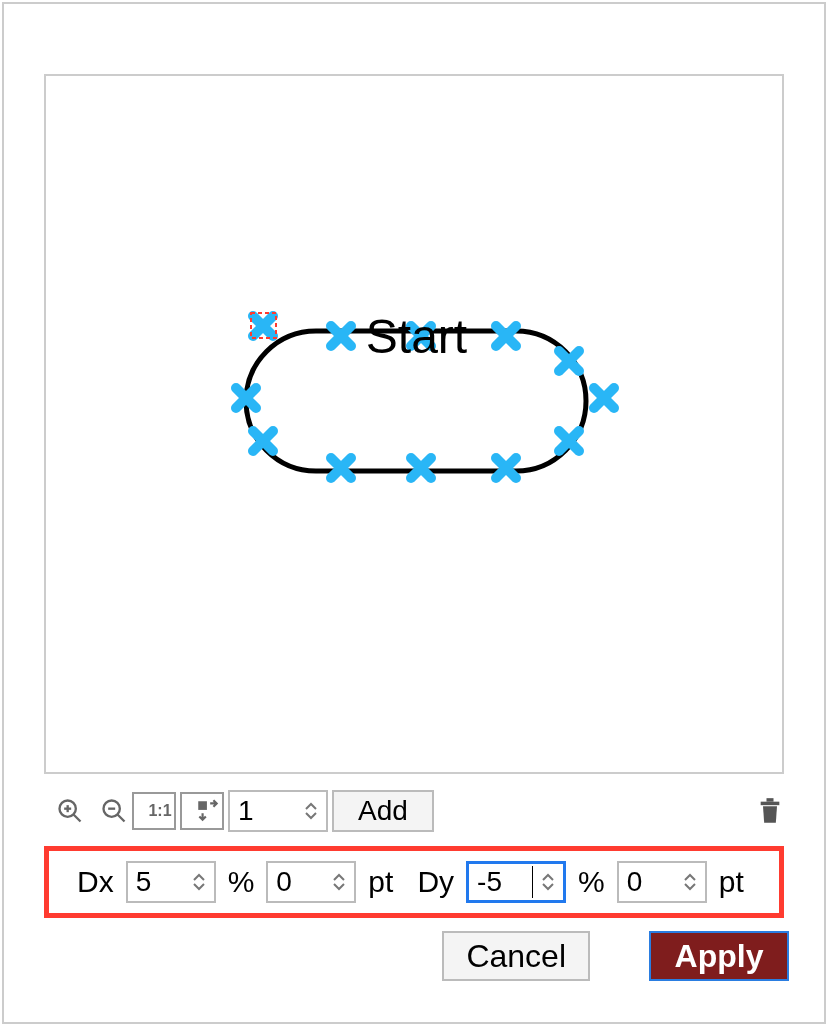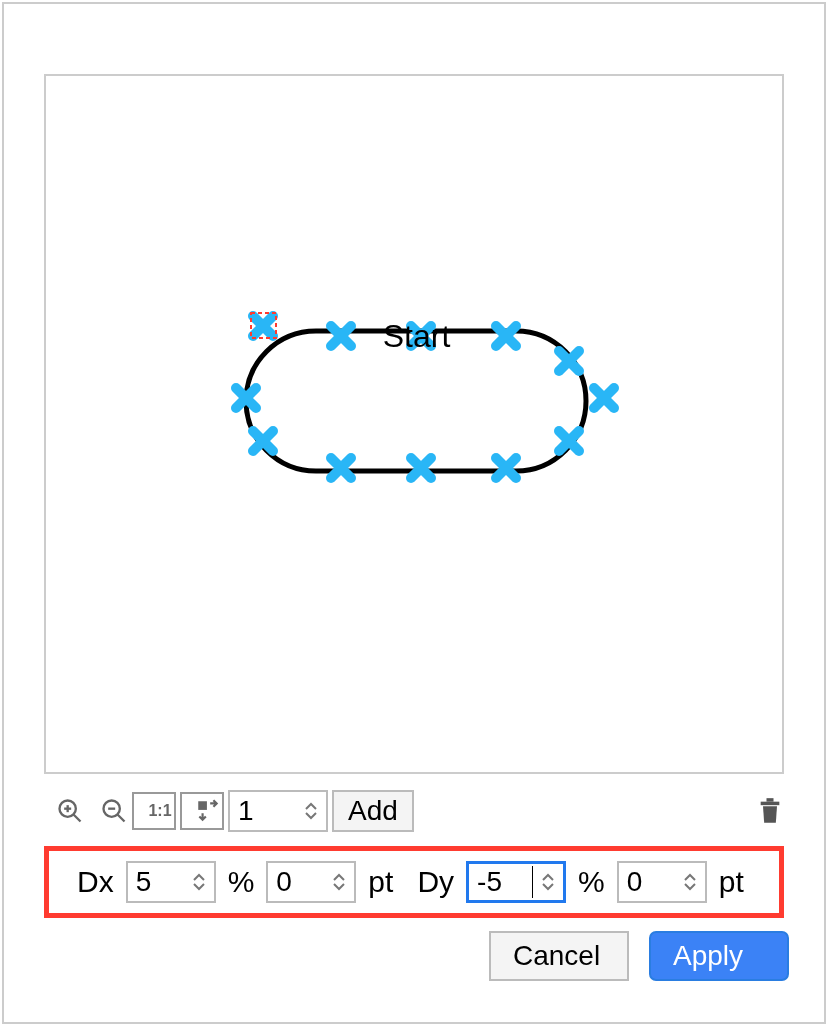--- a/index.html
+++ b/index.html
@@ -26,21 +26,21 @@
     background: #fff;
   }
   .shape-svg { position: absolute; left: 0; top: 0; }
   .shape-label {
     position: absolute;
     left: 0; top: 0;
     width: 740px; height: 700px;
     display: flex;
     align-items: center;
     justify-content: center;
-    font-size: 32px;
+    font-size: 48px;
     pointer-events: none;
     padding-bottom: 180px;
     padding-left: 1px;
   }
 
   .toolbar-row {
     position: absolute;
     left: 40px; top: 784px;
     width: 740px; height: 46px;
     display: flex;
@@ -91,21 +91,21 @@
     align-items: center;
     justify-content: space-between;
     width: 164px;
     background: #f4f4f4;
   }
   .chevdown { color: #555; }
   .text-btn {
     background: #f4f4f4;
     display: flex;
     align-items: center;
-    padding: 0 14px;
+    padding: 0 24px;
   }
   .trash {
     margin-left: auto;
     color: #555;
   }
 
   .offset-row {
     position: absolute;
     left: 40px; top: 842px;
     width: 740px; height: 72px;
@@ -128,35 +128,35 @@
     left: 40px; top: 924px;
     width: 745px; height: 56px;
     display: flex;
     align-items: center;
     justify-content: flex-end;
     gap: 20px;
   }
   .action-btn {
     height: 50px;
     min-width: 140px;
-    font-size: 28px;
+    font-size: 32px;
     border: 2px solid #bbb;
     background: #f4f4f4;
     display: flex;
     align-items: center;
-    justify-content: flex-start;
+    justify-content: center;
     padding: 0 22px;
     cursor: pointer;
+    margin-left: 39px;
   }
   .action-btn.primary {
-    background: #3b82f6;
+    background: #7f1d1d;
     border-color: #2a7de1;
     color: #fff;
-    font-weight: 400;
-    border-radius: 7px;
+    font-weight: 700;
   }
 </style>
 </head>
 <body>
 
 <div class="frame">
 
   <div class="canvas">
     <svg class="shape-svg" width="740" height="700">
 

